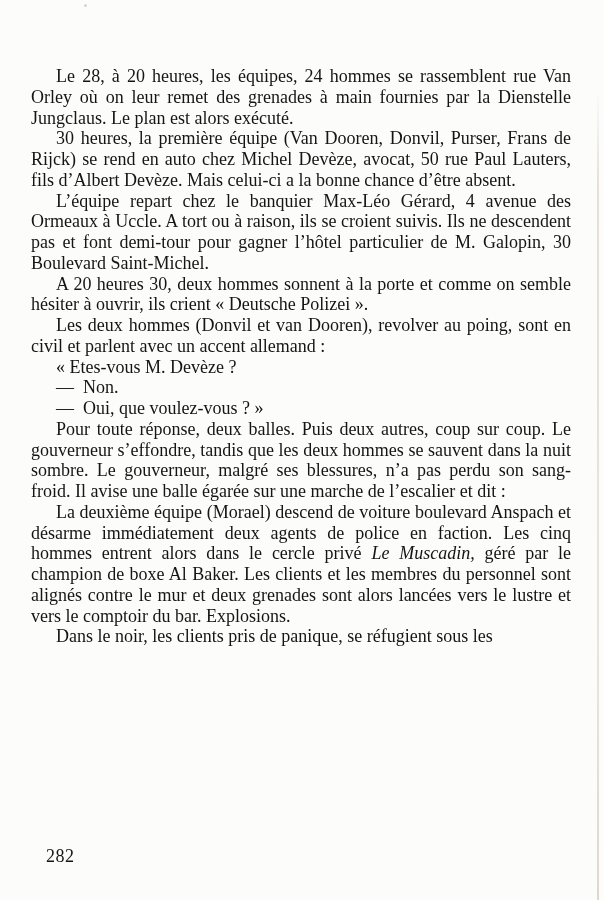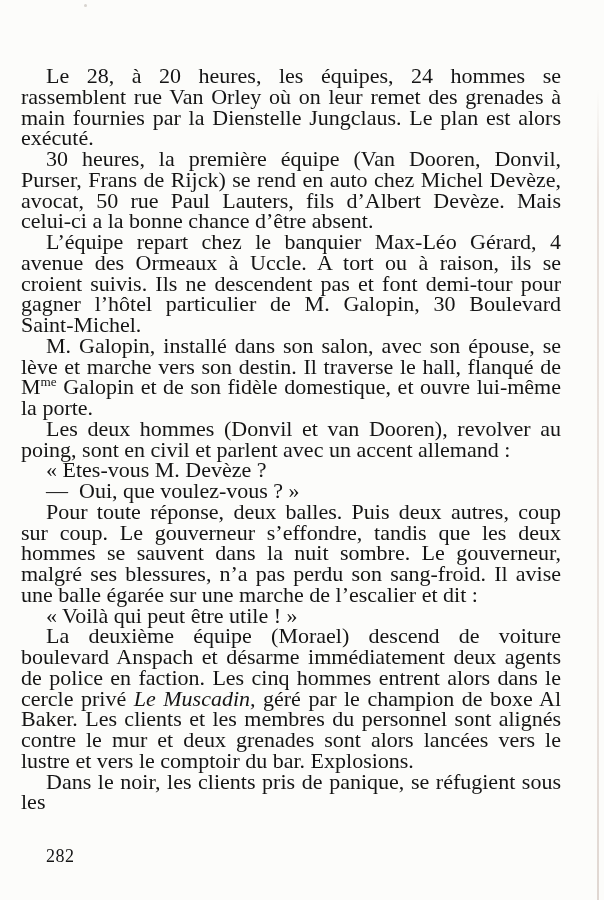--- a/index.html
+++ b/index.html
@@ -11,24 +11,24 @@
     position: relative;
     width: 604px;
     height: 900px;
     background: var(--paper, #fcfcfa);
     overflow: hidden;
     font-family: "Liberation Serif", "DejaVu Serif", serif;
     color: var(--ink, #151515);
   }
   .text-block {
     position: absolute;
-    left: 21px;
+    left: 31px;
     top: 66px;
     width: 540px;
-    font-size: 22px;
+    font-size: 18px;
     line-height: 20.75px;
     text-align: justify;
     text-justify: inter-word;
   }
   .para {
     margin: 0;
     text-indent: 25px;
   }
   .para sup {
     font-size: 0.6em;
@@ -71,26 +71,26 @@
   .speck-2 { left: 114px; top: 427px; width: 2px; height: 2px; }
 </style>
 </head>
 <body>
 
 <div class="page">
   <div class="text-block">
       <p class="para"><span>Le 28, à 20 heures, les équipes, 24 hommes se rassemblent rue Van Orley où on leur remet des grenades à main fournies par la Dienstelle Jungclaus. Le plan est alors exécuté.</span></p>
       <p class="para"><span>30 heures, la première équipe (Van Dooren, Donvil, Purser, Frans de Rijck) se rend en auto chez Michel Devèze, avocat, 50 rue Paul Lauters, fils d’Albert Devèze. Mais celui-ci a la bonne chance d’être absent.</span></p>
       <p class="para"><span>L’équipe repart chez le banquier Max-Léo Gérard, 4 avenue des Ormeaux à Uccle. A tort ou à raison, ils se croient suivis. Ils ne descendent pas et font demi-tour pour gagner l’hôtel particulier de M. Galopin, 30 Boulevard Saint-Michel.</span></p>
-      <p class="para"><span>M. Galopin, installé dans son salon, avec son épouse, se lève et marche vers son destin. Il traverse le hall, flanqué de M</span><sup>me</sup><span> Galopin et de son fidèle domestique, et ouvre lui-même la porte.</span></p>
+      <p class="para"><span>A 20 heures 30, deux hommes sonnent à la porte et comme on semble hésiter à ouvrir, ils crient « Deutsche Polizei ».</span></p>
       <p class="para"><span>Les deux hommes (Donvil et van Dooren), revolver au poing, sont en civil et parlent avec un accent allemand :</span></p>
       <p class="para"><span>« Etes-vous M. Devèze ?</span></p>
+      <p class="para"><span>— Non.</span></p>
       <p class="para"><span>— Oui, que voulez-vous ? »</span></p>
       <p class="para"><span>Pour toute réponse, deux balles. Puis deux autres, coup sur coup. Le gouverneur s’effondre, tandis que les deux hommes se sauvent dans la nuit sombre. Le gouverneur, malgré ses blessures, n’a pas perdu son sang-froid. Il avise une balle égarée sur une marche de l’escalier et dit :</span></p>
-      <p class="para"><span>« Voilà qui peut être utile ! »</span></p>
       <p class="para"><span>La deuxième équipe (Morael) descend de voiture boulevard Anspach et désarme immédiatement deux agents de police en faction. Les cinq hommes entrent alors dans le cercle privé </span><em>Le Muscadin,</em><span> géré par le champion de boxe Al Baker. Les clients et les membres du personnel sont alignés contre le mur et deux grenades sont alors lancées vers le lustre et vers le comptoir du bar. Explosions.</span></p>
       <p class="para"><span>Dans le noir, les clients pris de panique, se réfugient sous les</span></p>
     </div>
   <div class="page-number">282</div>
   <div class="scan-edge"></div>
   <div class="scan-speck speck-1"></div>
   <div class="scan-speck speck-2"></div>
 </div>
 
 </body></html>

